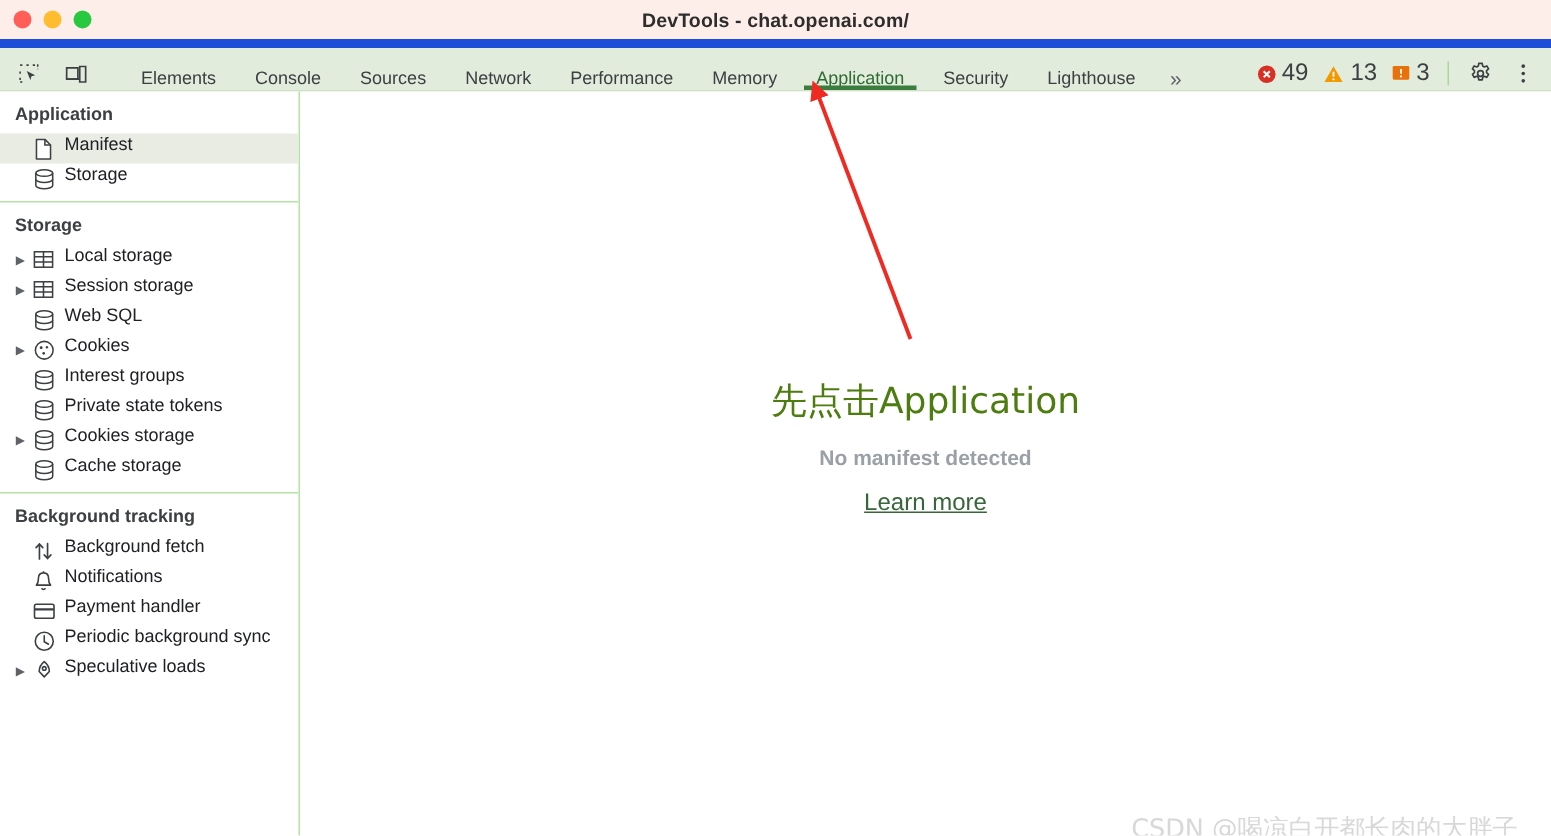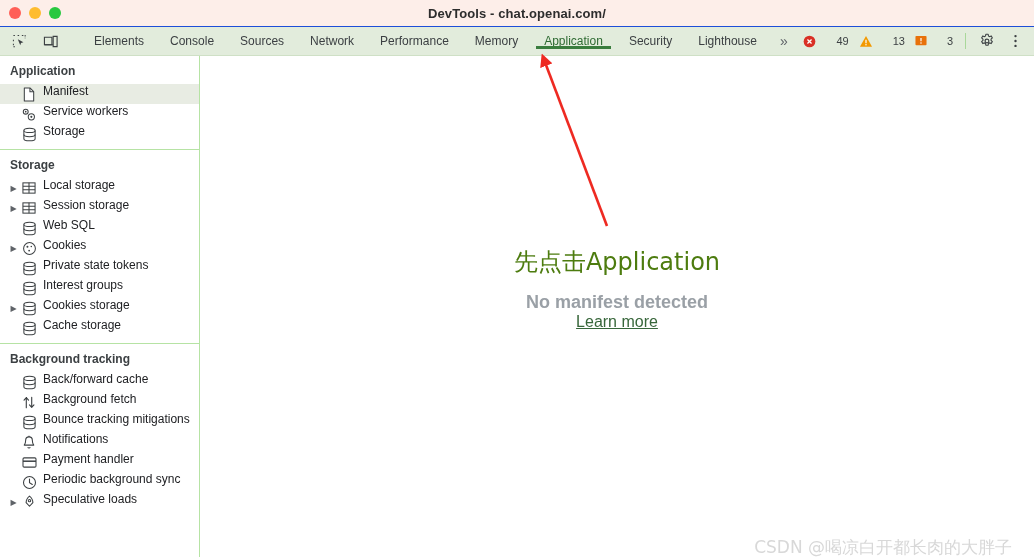--- a/index.html
+++ b/index.html
@@ -20,21 +20,21 @@
     height: 557px;
     background: #ffffff;
     overflow: hidden;
   }
 
   
   .titlebar {
     position: relative;
     height: 26px;
     background: #fdeee9;
-    border-bottom: 1px solid #1d4ed8;
+    border-bottom: 6px solid #1d4ed8;
     display: flex;
     align-items: center;
   }
   .traffic {
     position: absolute;
     left: 9px;
     top: 0;
     height: 26px;
     display: flex;
     align-items: center;
@@ -58,21 +58,21 @@
     letter-spacing: 0.1px;
   }
 
   
   .toolbar {
     position: relative;
     height: 28px;
     background: #e2ecdc;
     border-bottom: 1px solid #cfe0c6;
     display: flex;
-    align-items: center;
+    align-items: flex-end;
   }
   .tb-icons {
     display: flex;
     align-items: center;
     padding-left: 6px;
     gap: 6px;
   }
   .tb-btn {
     width: 26px;
     height: 22px;
@@ -119,22 +119,22 @@
   .toolbar-right {
     margin-left: auto;
     display: flex;
     align-items: center;
     padding-right: 6px;
     gap: 2px;
   }
   .counter {
     display: flex;
     align-items: center;
-    gap: 20px;
-    font-size: 11px;
+    gap: 4px;
+    font-size: 16px;
     color: #3c4043;
     padding: 0 4px;
   }
   .tb-sep2 {
     width: 1px;
     height: 16px;
     background: #a9d89a;
     margin: 0 6px;
   }
 
@@ -205,23 +205,24 @@
     top: 190px;
     text-align: center;
   }
   .annot-text {
     font-size: 24px;
     color: #4d7c0f;
     margin-bottom: 14px;
     font-family: "DejaVu Sans", "Liberation Sans", sans-serif;
   }
   .no-manifest {
-    font-size: 18px;
+    font-size: 14px;
     font-weight: bold;
     color: #9aa0a6;
+    margin-bottom: 14px;
   }
   .learn-more {
     font-size: 16px;
     color: #37663a;
     text-decoration: underline;
     cursor: pointer;
   }
   .arrow-svg {
     position: absolute;
     left: 0;
@@ -353,32 +354,20 @@
           <svg width="14" height="15" viewBox="0 0 14 16">
               <path d="M2 1h6l4 4v10H2z" fill="#fff" stroke="#3c4043" stroke-width="1.1" stroke-linejoin="round"></path>
               <path d="M8 1v4h4" fill="none" stroke="#3c4043" stroke-width="1.1"></path>
             </svg>
         </span>
         <span class="row-label">Manifest</span>
       </div>
       <div class="row">
         <span class="caret empty">▶</span>
         <span class="row-icon">
-          <svg width="16" height="15" viewBox="0 0 17 16">
-              <circle cx="5" cy="5" r="2.6" fill="none" stroke="#3c4043" stroke-width="1.1"></circle>
-              <circle cx="5" cy="5" r="0.9" fill="#3c4043"></circle>
-              <circle cx="11" cy="10.5" r="3.3" fill="none" stroke="#3c4043" stroke-width="1.1"></circle>
-              <circle cx="11" cy="10.5" r="1.1" fill="#3c4043"></circle>
-            </svg>
-        </span>
-        <span class="row-label">Service workers</span>
-      </div>
-      <div class="row">
-        <span class="caret empty">▶</span>
-        <span class="row-icon">
           <svg width="15" height="15" viewBox="0 0 16 16">
               <ellipse cx="8" cy="3.6" rx="6" ry="2.3" fill="none" stroke="#3c4043" stroke-width="1.1"></ellipse>
               <path d="M2 3.6v8.8c0 1.27 2.69 2.3 6 2.3s6-1.03 6-2.3V3.6" fill="none" stroke="#3c4043" stroke-width="1.1"></path>
               <path d="M2 8c0 1.27 2.69 2.3 6 2.3s6-1.03 6-2.3" fill="none" stroke="#3c4043" stroke-width="1.1"></path>
             </svg>
         </span>
         <span class="row-label">Storage</span>
       </div>
       <div class="sec-sep"></div>
 
@@ -428,32 +417,32 @@
       </div>
       <div class="row">
         <span class="caret empty">▶</span>
         <span class="row-icon">
           <svg width="15" height="15" viewBox="0 0 16 16">
               <ellipse cx="8" cy="3.6" rx="6" ry="2.3" fill="none" stroke="#3c4043" stroke-width="1.1"></ellipse>
               <path d="M2 3.6v8.8c0 1.27 2.69 2.3 6 2.3s6-1.03 6-2.3V3.6" fill="none" stroke="#3c4043" stroke-width="1.1"></path>
               <path d="M2 8c0 1.27 2.69 2.3 6 2.3s6-1.03 6-2.3" fill="none" stroke="#3c4043" stroke-width="1.1"></path>
             </svg>
         </span>
-        <span class="row-label">Private state tokens</span>
+        <span class="row-label">Interest groups</span>
       </div>
       <div class="row">
         <span class="caret empty">▶</span>
         <span class="row-icon">
           <svg width="15" height="15" viewBox="0 0 16 16">
               <ellipse cx="8" cy="3.6" rx="6" ry="2.3" fill="none" stroke="#3c4043" stroke-width="1.1"></ellipse>
               <path d="M2 3.6v8.8c0 1.27 2.69 2.3 6 2.3s6-1.03 6-2.3V3.6" fill="none" stroke="#3c4043" stroke-width="1.1"></path>
               <path d="M2 8c0 1.27 2.69 2.3 6 2.3s6-1.03 6-2.3" fill="none" stroke="#3c4043" stroke-width="1.1"></path>
             </svg>
         </span>
-        <span class="row-label">Interest groups</span>
+        <span class="row-label">Private state tokens</span>
       </div>
       <div class="row">
         <span class="caret">▶</span>
         <span class="row-icon">
           <svg width="15" height="15" viewBox="0 0 16 16">
               <ellipse cx="8" cy="3.6" rx="6" ry="2.3" fill="none" stroke="#3c4043" stroke-width="1.1"></ellipse>
               <path d="M2 3.6v8.8c0 1.27 2.69 2.3 6 2.3s6-1.03 6-2.3V3.6" fill="none" stroke="#3c4043" stroke-width="1.1"></path>
               <path d="M2 8c0 1.27 2.69 2.3 6 2.3s6-1.03 6-2.3" fill="none" stroke="#3c4043" stroke-width="1.1"></path>
             </svg>
         </span>
@@ -469,48 +458,26 @@
             </svg>
         </span>
         <span class="row-label">Cache storage</span>
       </div>
       <div class="sec-sep"></div>
 
       <div class="sec-title">Background tracking</div>
       <div class="row">
         <span class="caret empty">▶</span>
         <span class="row-icon">
-          <svg width="15" height="15" viewBox="0 0 16 16">
-              <ellipse cx="8" cy="3.6" rx="6" ry="2.3" fill="none" stroke="#3c4043" stroke-width="1.1"></ellipse>
-              <path d="M2 3.6v8.8c0 1.27 2.69 2.3 6 2.3s6-1.03 6-2.3V3.6" fill="none" stroke="#3c4043" stroke-width="1.1"></path>
-              <path d="M2 8c0 1.27 2.69 2.3 6 2.3s6-1.03 6-2.3" fill="none" stroke="#3c4043" stroke-width="1.1"></path>
-            </svg>
-        </span>
-        <span class="row-label">Back/forward cache</span>
-      </div>
-      <div class="row">
-        <span class="caret empty">▶</span>
-        <span class="row-icon">
           <svg width="14" height="15" viewBox="0 0 15 16">
               <path d="M4.6 13.5V2.8M4.6 2.8L2.2 5.4M4.6 2.8l2.4 2.6" fill="none" stroke="#3c4043" stroke-width="1.2" stroke-linecap="round"></path>
               <path d="M10.4 2.5v10.7M10.4 13.2l2.4-2.6M10.4 13.2L8 10.6" fill="none" stroke="#3c4043" stroke-width="1.2" stroke-linecap="round"></path>
             </svg>
         </span>
         <span class="row-label">Background fetch</span>
-      </div>
-      <div class="row">
-        <span class="caret empty">▶</span>
-        <span class="row-icon">
-          <svg width="15" height="15" viewBox="0 0 16 16">
-              <ellipse cx="8" cy="3.6" rx="6" ry="2.3" fill="none" stroke="#3c4043" stroke-width="1.1"></ellipse>
-              <path d="M2 3.6v8.8c0 1.27 2.69 2.3 6 2.3s6-1.03 6-2.3V3.6" fill="none" stroke="#3c4043" stroke-width="1.1"></path>
-              <path d="M2 8c0 1.27 2.69 2.3 6 2.3s6-1.03 6-2.3" fill="none" stroke="#3c4043" stroke-width="1.1"></path>
-            </svg>
-        </span>
-        <span class="row-label">Bounce tracking mitigations</span>
       </div>
       <div class="row">
         <span class="caret empty">▶</span>
         <span class="row-icon">
           <svg width="14" height="15" viewBox="0 0 15 16">
               <path d="M7.5 2c2.2 0 3.6 1.6 3.6 3.8 0 3.1.9 4.3 1.5 5H2.4c.6-.7 1.5-1.9 1.5-5C3.9 3.6 5.3 2 7.5 2z" fill="none" stroke="#3c4043" stroke-width="1.15" stroke-linejoin="round"></path>
               <path d="M6.2 12.9a1.35 1.35 0 002.6 0" fill="none" stroke="#3c4043" stroke-width="1.15"></path>
               <path d="M7.5 2V0.9" stroke="#3c4043" stroke-width="1.15"></path>
             </svg>
         </span>

